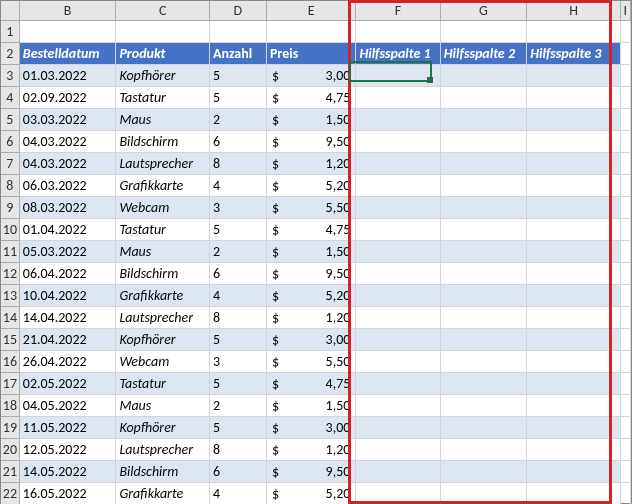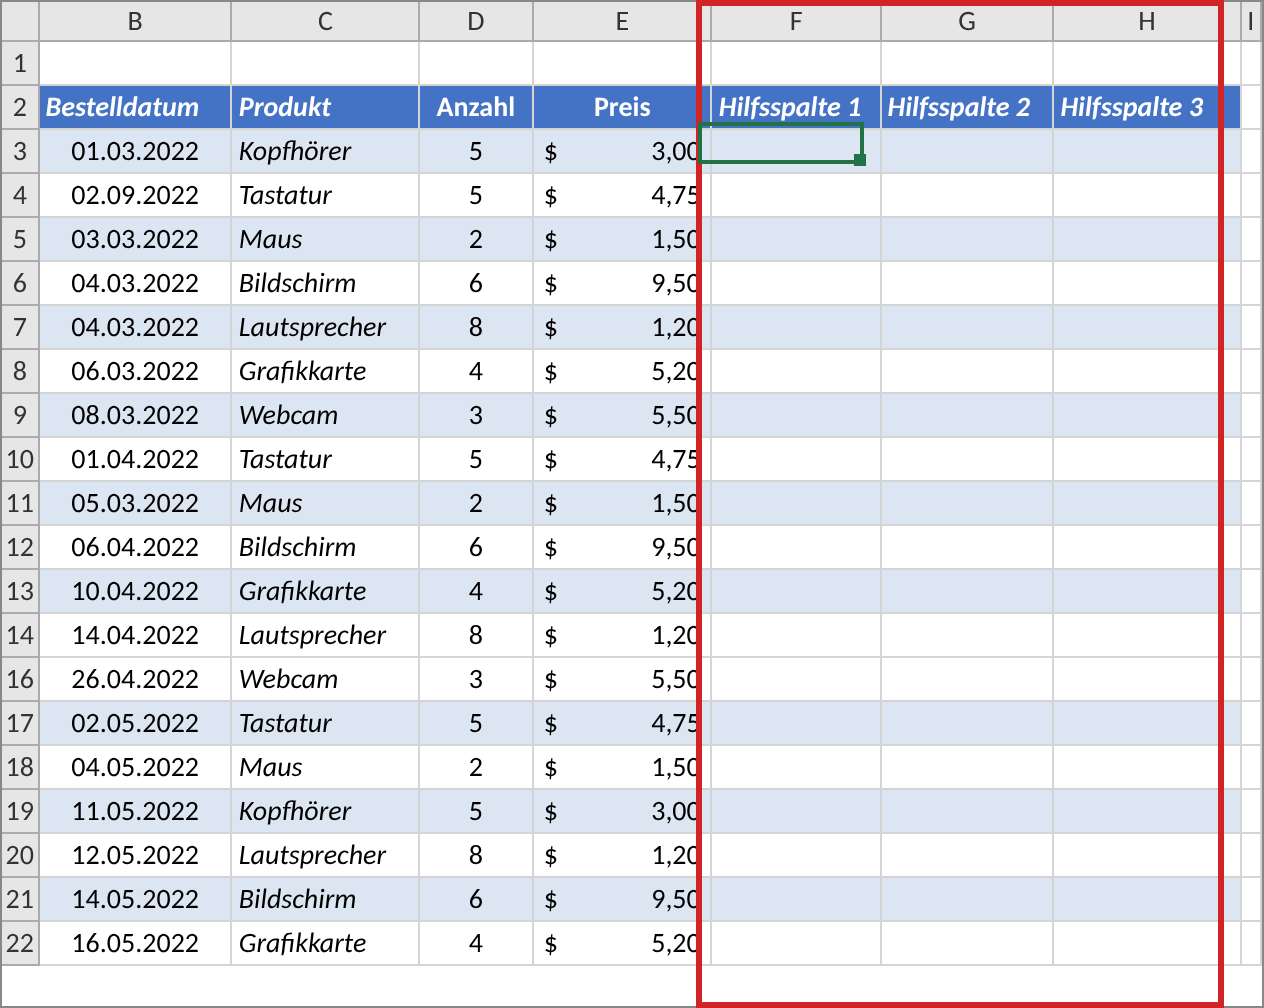--- a/index.html
+++ b/index.html
@@ -75,21 +75,21 @@
   
   .thdr {
     background: #4472c4;
     color: #fff;
     font-weight: bold;
   }
   
   .band0 { background: #dce6f2; }
   .band1 { background: #ffffff; }
 
-  .right { text-align: center; }
+  .right { text-align: left; }
   .left  { text-align: left; font-style: italic; }
 
   .priceCell { display:flex; justify-content:space-between; }
   .priceCell .cur { padding-left:2px; }
   .priceCell .val { padding-right:2px;margin-left:43px; }
 
   
   .highlight {
     position: absolute;
     border: 3px solid #d22424;
@@ -347,20 +347,36 @@
               <span class="cur">$</span>
               <span class="val">1,20</span>
             </div>
           </td>
           <td class="cell cF band1"></td>
           <td class="cell cG band1"></td>
           <td class="cell cH band1"></td>
           <td class="cell cI"></td>
         </tr>
         <tr>
+          <td class="rowhdr cA">15</td>
+          <td class="cell cB band0 right">21.04.2022</td>
+          <td class="cell cC band0 left">Kopfhörer</td>
+          <td class="cell cD band0 right">5</td>
+          <td class="cell cE band0">
+            <div class="priceCell">
+              <span class="cur">$</span>
+              <span class="val">3,00</span>
+            </div>
+          </td>
+          <td class="cell cF band0"></td>
+          <td class="cell cG band0"></td>
+          <td class="cell cH band0"></td>
+          <td class="cell cI"></td>
+        </tr>
+        <tr>
           <td class="rowhdr cA">16</td>
           <td class="cell cB band1 right">26.04.2022</td>
           <td class="cell cC band1 left">Webcam</td>
           <td class="cell cD band1 right">3</td>
           <td class="cell cE band1">
             <div class="priceCell">
               <span class="cur">$</span>
               <span class="val">5,50</span>
             </div>
           </td>

